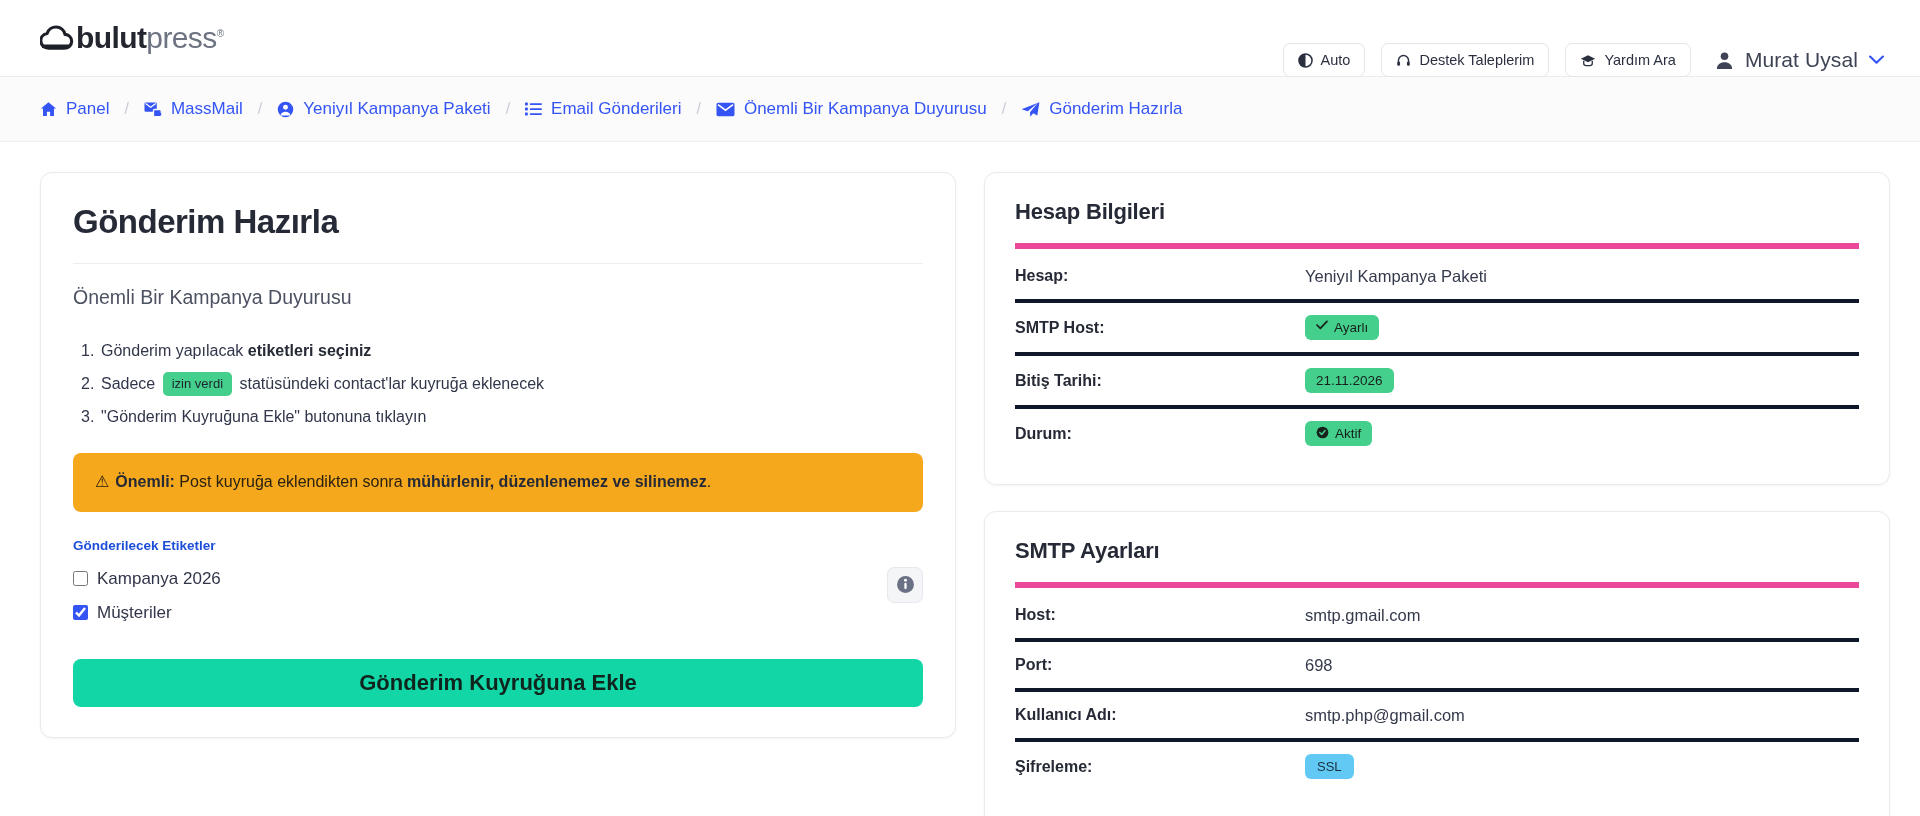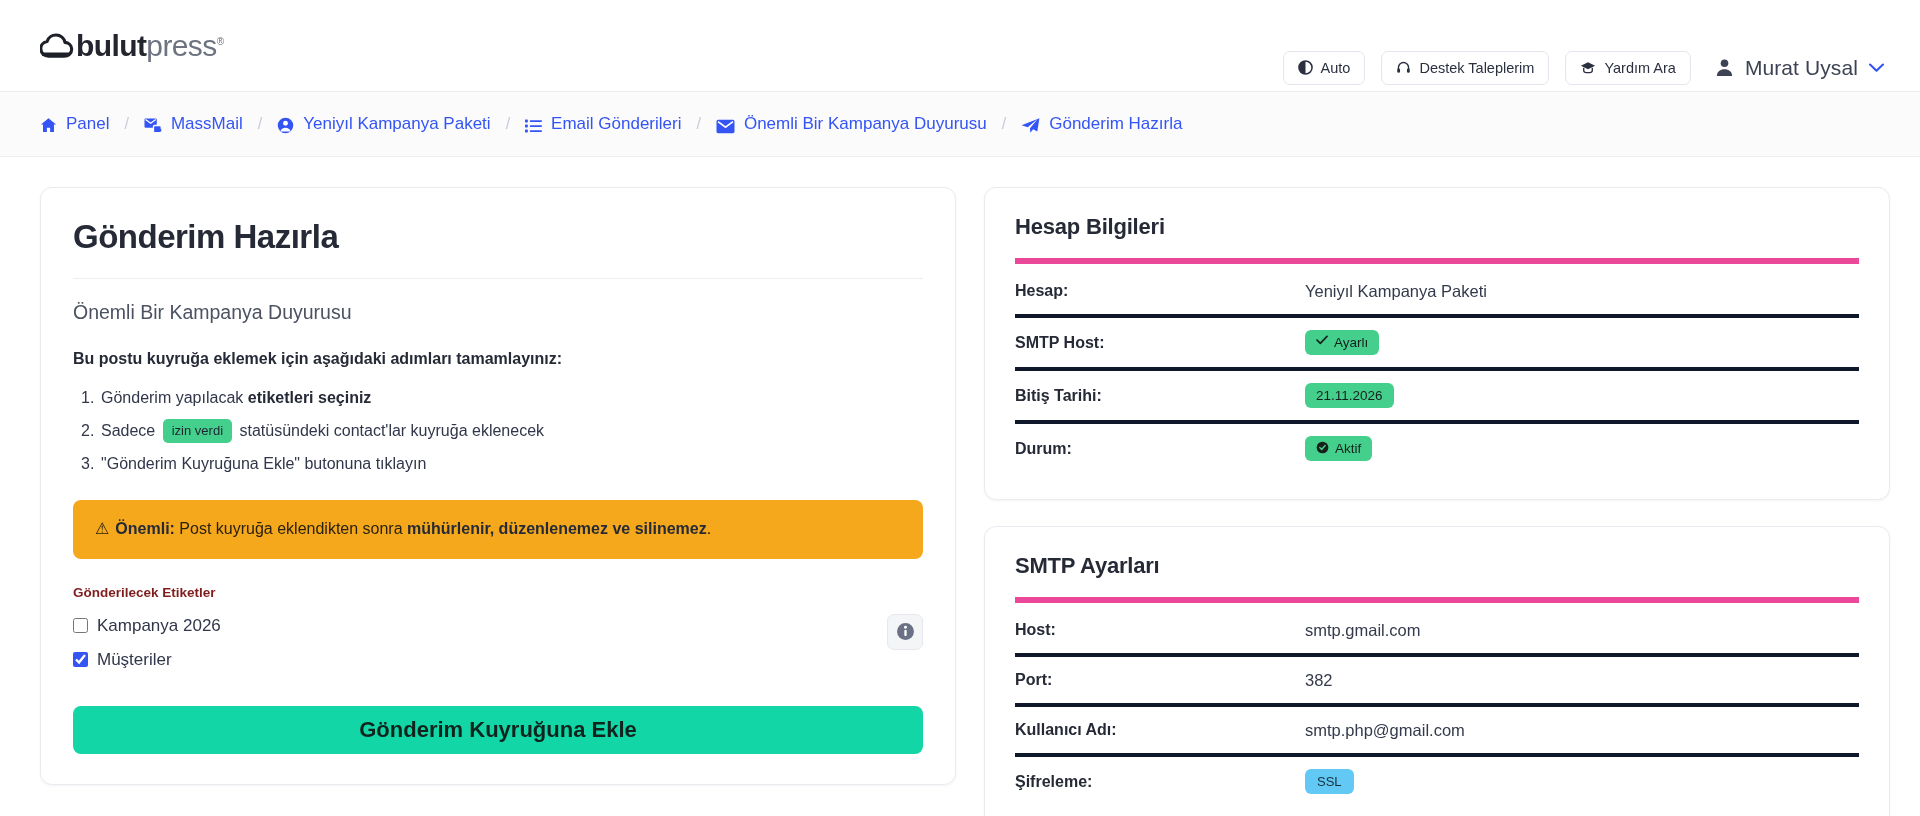--- a/index.html
+++ b/index.html
@@ -7,21 +7,21 @@
   html, body {
     width: 1920px; height: 816px;
     background: #ffffff;
     font-family: "Liberation Sans", "DejaVu Sans", sans-serif;
     color: #2b2f3a;
     overflow: hidden;
   }
 
   
   .topbar {
-    height: 92px;
+    height: 77px;
     background: #ffffff;
     display: flex;
     align-items: center;
     padding: 0 30px 0 40px;
     border-bottom: 1px solid #ebedf1;
   }
   .logo-wrap { display: flex; align-items: center; gap: 0px; }
   .logo-cloud { width: 34px; height: 26px; margin-right: 2px; display:block; }
   .logo-text { font-size: 30px; font-weight: 700; letter-spacing: -0.6px; color: #23262f; line-height: 1; }
   .logo-text .light { font-weight: 400; color: #6d7380; }
@@ -42,21 +42,21 @@
   
   .crumbbar {
     height: 65px;
     background: #fbfbfc;
     border-bottom: 1px solid #eceef2;
     display: flex; align-items: center;
     padding: 0 40px;
     gap: 0px;
   }
   .crumb {
-    display: inline-flex; align-items: flex-end; gap: 9px;
+    display: inline-flex; align-items: center; gap: 9px;
     color: #3454f4; font-size: 17px; text-decoration: none; cursor: pointer;
     white-space: nowrap;
   }
   .crumb-sep { color: #c9ccd6; font-size: 16px; margin: 0 15px; }
   .crumb svg { display: block; }
 
   
   .page { display: flex; gap: 28px; padding: 30px 40px 0 40px; align-items: flex-start; }
   .col-left  { width: 916px; flex: none; }
   .col-right { width: 906px; flex: none; }
@@ -94,21 +94,21 @@
   }
   b { font-weight: 700; color: #262a36; }
 
   .warnbox {
     background: #f5a81c; border-radius: 8px;
     margin: 20px 0 26px 0; padding: 18px 22px;
     font-size: 16px; color: #2a2110; line-height: 1.4;
   }
   .warnbox .wi { font-size: 16px; margin-right: 6px; }
 
-  .lbl-tags { font-size: 13.5px; font-weight: 700; color: #7f1d1d; margin-bottom: 12px; }
+  .lbl-tags { font-size: 13.5px; font-weight: 700; color: #1d4ed8; margin-bottom: 12px; }
   .tagrow { display: flex; align-items: flex-start; }
   .taglist { flex: 1 1 auto; }
   .tagline { display: flex; align-items: center; gap: 9px; padding: 4px 0 10px 0; cursor: pointer; }
   .tagline span.tg { font-size: 17px; color: #31364a; }
   input[type=checkbox] { width: 15px; height: 15px; margin: 0; cursor: pointer; accent-color: #3454f4; }
   .info-btn {
     width: 36px; height: 36px; flex: none;
     background: #f4f5f7; border: 1px solid #e6e8ee; border-radius: 7px;
     display: flex; align-items: center; justify-content: center; cursor: pointer;
     margin-top: 2px;
@@ -275,21 +275,20 @@
 <div class="page">
 
   <div class="col-left">
     <div class="card">
       <div class="left-inner">
 
         <h1 class="page-title">Gönderim Hazırla</h1>
 
         <div class="subject">Önemli Bir Kampanya Duyurusu</div>
 
-        <div class="steps-lead">Bu postu kuyruğa eklemek için aşağıdaki adımları tamamlayınız:</div>
 
         <ol class="steps">
           <li><span>Gönderim yapılacak </span><b>etiketleri seçiniz</b></li>
           <li><span>Sadece </span><span class="pill-perm">izin verdi</span><span> statüsündeki contact'lar kuyruğa eklenecek</span></li>
           <li>"Gönderim Kuyruğuna Ekle" butonuna tıklayın</li>
         </ol>
 
         <div class="warnbox">
           <span class="wi">⚠</span><b>Önemli:</b><span> Post kuyruğa eklendikten sonra </span><b>mühürlenir, düzenlenemez ve silinemez</b><span>.</span>
         </div>
@@ -372,21 +371,21 @@
     <div class="card rcard">
       <h2 class="rtitle">SMTP Ayarları</h2>
       <table class="kv">
         <tbody>
           <tr>
             <th>Host:</th>
             <td>smtp.gmail.com</td>
           </tr>
           <tr>
             <th>Port:</th>
-            <td>382</td>
+            <td>698</td>
           </tr>
           <tr>
             <th>Kullanıcı Adı:</th>
             <td>smtp.php@gmail.com</td>
           </tr>
           <tr>
             <th>Şifreleme:</th>
             <td>
               <span class="badge badge-blue">SSL</span>
             </td>

